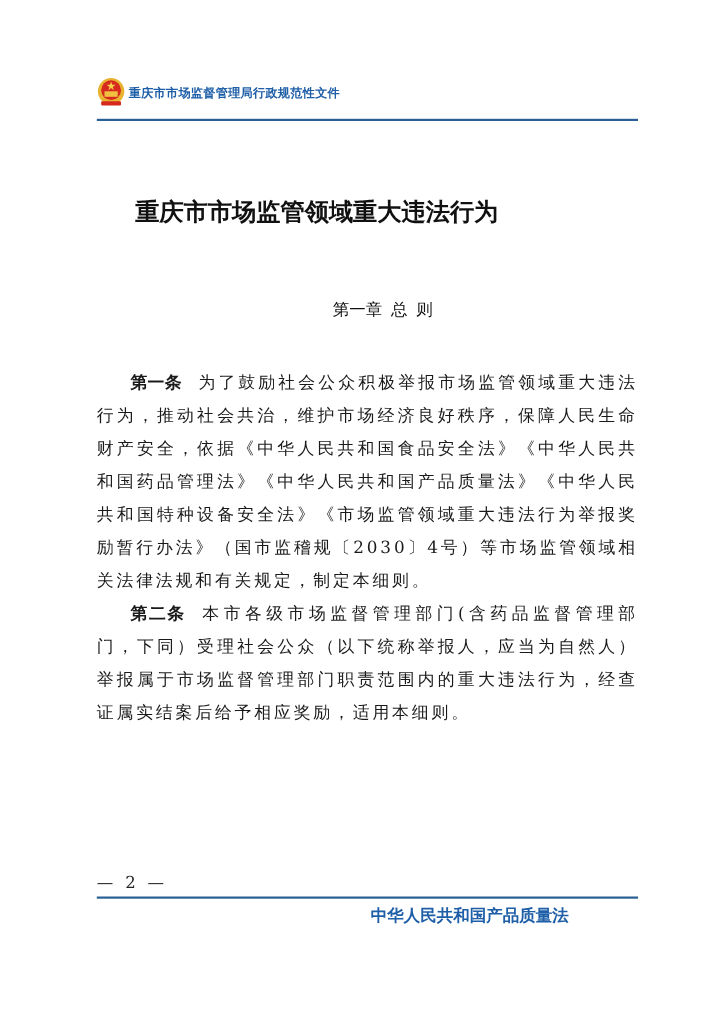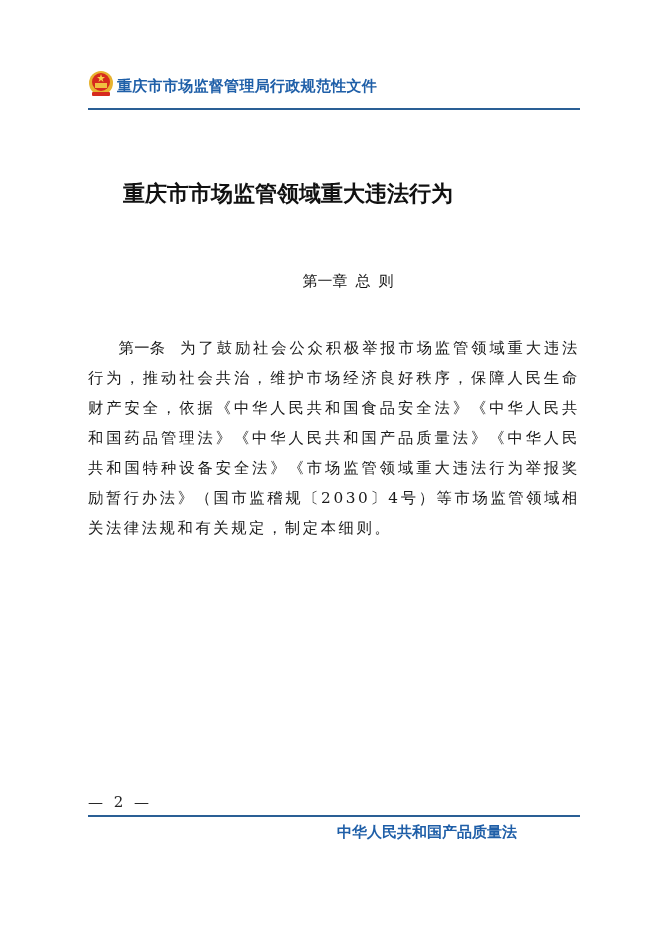--- a/index.html
+++ b/index.html
@@ -1,35 +1,35 @@
 <!DOCTYPE html>
 <html><head>
 <meta charset="utf-8">
 <style>
   html, body { margin: 0; padding: 0; background: #ffffff; }
   body { width: 662px; height: 936px; position: relative; overflow: hidden;
          font-family: "DejaVu Serif", "Liberation Serif", serif; color: #1a1a1a; }
   .header { position: absolute; left: 88px; top: 68px; width: 492px; height: 44px; }
   .emblem { position: absolute; left: 0; top: 2px; width: 26px; height: 28px; }
   .header-title { position: absolute; left: 29px; top: 9px; font-family: "DejaVu Sans", sans-serif;
-                  font-size: 15px; font-weight: bold; color: #1f5fa8; letter-spacing: 0.3px; white-space: nowrap; }
+                  font-size: 11px; font-weight: bold; color: #1f5fa8; letter-spacing: 0.3px; white-space: nowrap; }
   .header-rule { position: absolute; left: 0; top: 40px; width: 492px; height: 2px; background: #2a5f95; }
 
   .doc-title { position: absolute; left: 0; width: 576px; text-align: center; top: 178px;
                font-family: "DejaVu Serif", "Liberation Serif", serif; font-weight: bold;
                font-size: 22px; line-height: 30px; color: #111; }
   .chapter { position: absolute; left: 0; width: 662px; text-align: center; top: 272px;
              font-family: "DejaVu Sans", sans-serif; font-size: 15px; color: #111; margin-left: 17px; }
   .chapter span { margin: 0 4px; }
 
   .body-text { position: absolute; left: 88px; top: 333px; width: 492px;
                font-family: "DejaVu Serif", "Liberation Serif", serif; font-size: 15.3px;
                line-height: 30px; letter-spacing: 2.6px; color: #1a1a1a; text-align: justify; }
   .para { margin: 0; text-indent: 2em; }
-  .art-label { font-family: "DejaVu Sans", sans-serif; font-weight: normal; letter-spacing: 0; margin-right: 15px; }
+  .art-label { font-family: "DejaVu Sans", sans-serif; font-weight: bold; letter-spacing: 0; margin-right: 15px; }
 
   .page-number { position: absolute; left: 88px; top: 793px; font-family: "DejaVu Serif", serif;
                  font-size: 15px; color: #222; letter-spacing: 3px; }
   .footer-rule { position: absolute; left: 88px; top: 815px; width: 492px; height: 2px; background: #2a5f95; }
   .footer-text { position: absolute; left: 337px; top: 823px; font-family: "DejaVu Sans", sans-serif;
                  font-size: 15px; font-weight: bold; color: #1f5fa8; white-space: nowrap; }
 </style>
 </head>
 <body>
 
@@ -48,17 +48,18 @@
 <div class="doc-title">
   <div>重庆市市场监管领域重大违法行为</div>
 </div>
 
 <div class="chapter">
   <span>第一章</span><span>总</span><span>则</span>
 </div>
 
 <div class="body-text">
   <p class="para"><span class="art-label">第一条</span><span>为了鼓励社会公众积极举报市场监管领域重大违法行为，推动社会共治，维护市场经济良好秩序，保障人民生命财产安全，依据《中华人民共和国食品安全法》《中华人民共和国药品管理法》《中华人民共和国产品质量法》《中华人民共和国特种设备安全法》《市场监管领域重大违法行为举报奖励暂行办法》（国市监稽规〔2030〕4号）等市场监管领域相关法律法规和有关规定，制定本细则。</span></p>
+  <p class="para"><span class="art-label">第二条</span><span>本市各级市场监督管理部门(含药品监督管理部门，下同）受理社会公众（以下统称举报人，应当为自然人）举报属于市场监督管理部门职责范围内的重大违法行为，经查证属实结案后给予相应奖励，适用本细则。</span></p>
 </div>
 
 <div class="page-number">— 2 —</div>
 <div class="footer-rule"></div>
 <div class="footer-text">中华人民共和国产品质量法</div>
 
 </body></html>

